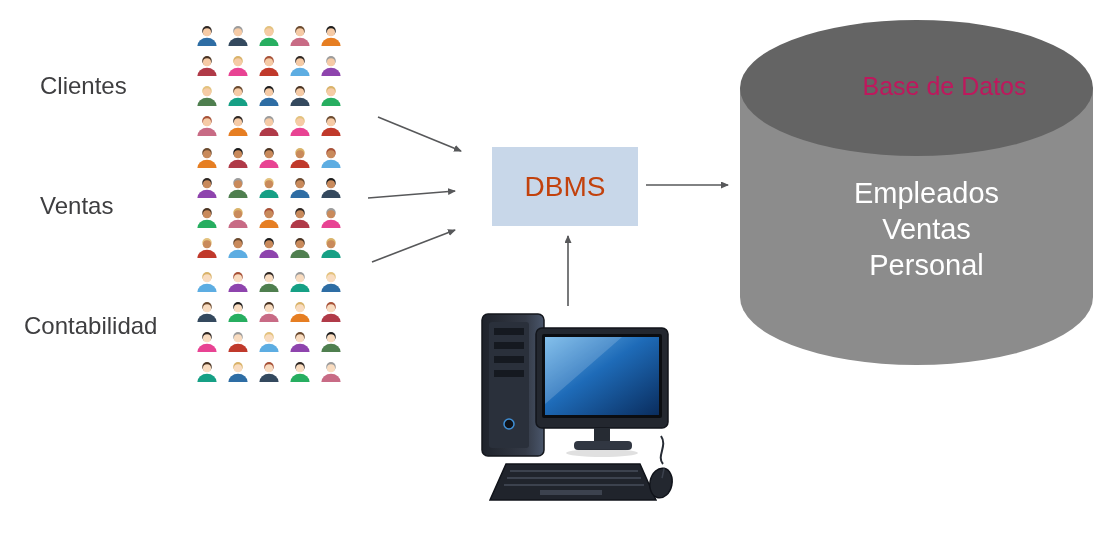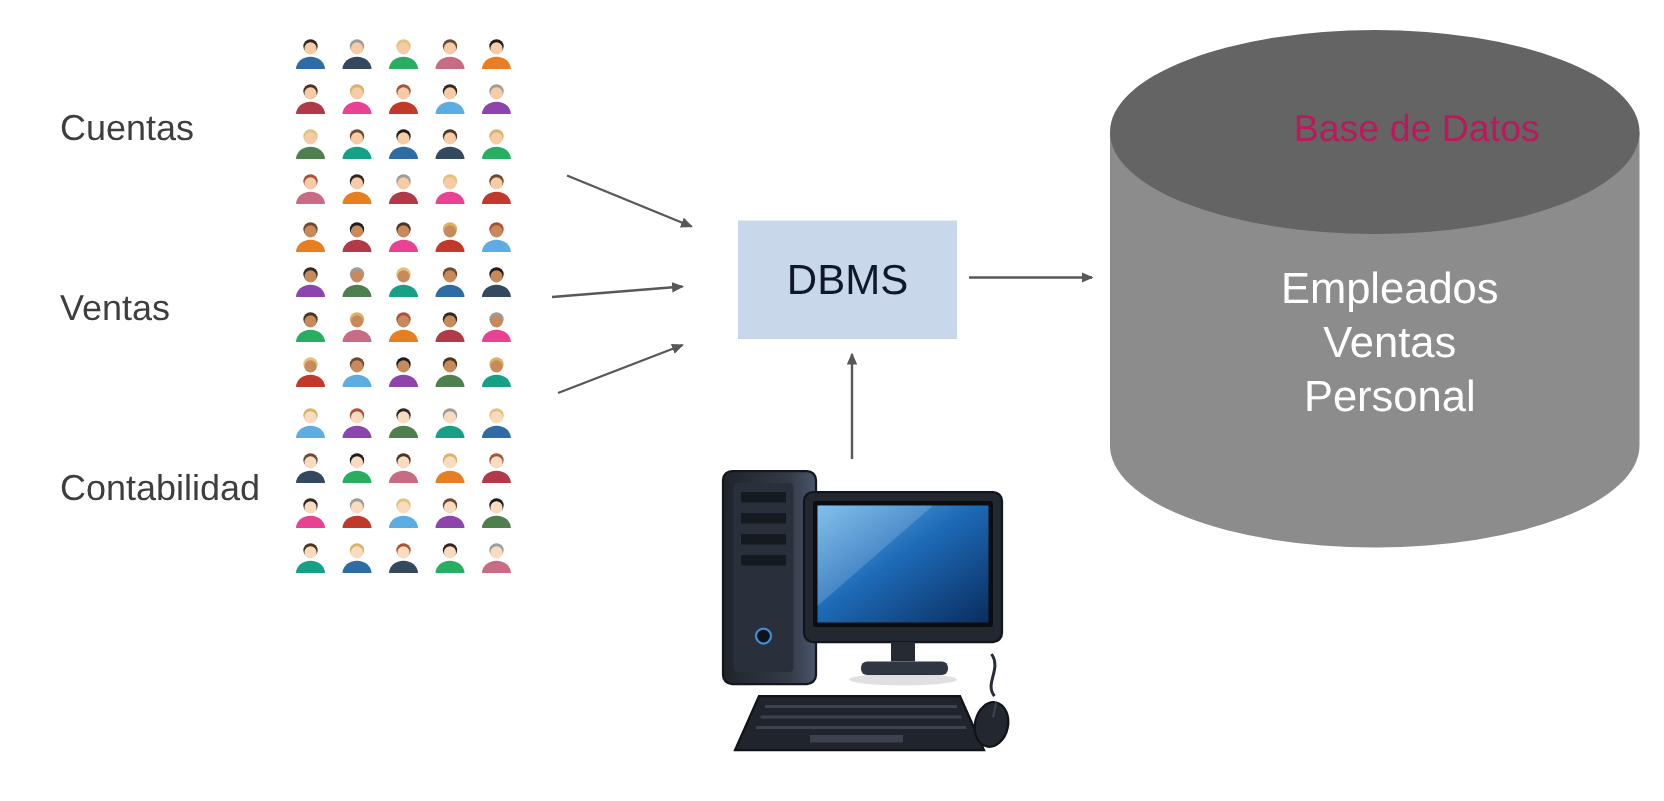--- a/index.html
+++ b/index.html
@@ -26,21 +26,21 @@
   .avatar svg { display:block; }
 
   
   .arrows { position:absolute; left:0; top:0; pointer-events:none; }
 
   
   .dbms-box {
     position:absolute; left:492px; top:147px; width:146px; height:79px;
     background:#c8d7e9;
     display:flex; align-items:center; justify-content:center;
-    font-size:28px; color:#0f172a;
+    font-size:28px; color:#c2410c;
   }
 
   
   .cylinder { position:absolute; left:740px; top:20px; width:353px; height:345px; }
   .cyl-body {
     position:absolute; left:0; top:68px; width:353px; height:277px;
     background:#8c8c8c;
     border-radius:0 0 176px 176px / 0 0 68px 68px;
   }
   .cyl-top {
@@ -57,23 +57,23 @@
   }
 
   
   .computer { position:absolute; left:470px; top:312px; }
 </style>
 </head>
 <body>
 
 <div class="canvas">
 
-  <div class="group-label" style="left:40px; top:72px;">Cuentas</div>
+  <div class="group-label" style="left:40px; top:72px;">Clientes</div>
   <div class="group-label" style="left:40px; top:192px;">Ventas</div>
-  <div class="group-label" style="left:40px; top:312px;">Contabilidad</div>
+  <div class="group-label" style="left:24px; top:312px;">Contabilidad</div>
 
   <div class="avatar-grid" style="top:24px;">
       <div class="avatar">
         <svg viewBox="0 0 24 24" width="22" height="22">
           <path d="M1.5 24 a10.5 9 0 0 1 21 0 z" fill="#2e6da4"></path>
           <circle cx="12" cy="7.5" r="5.2" fill="#2f2723"></circle>
           <circle cx="12" cy="9" r="4.4" fill="#f6cba6"></circle>
         </svg>
       </div>
       <div class="avatar">

